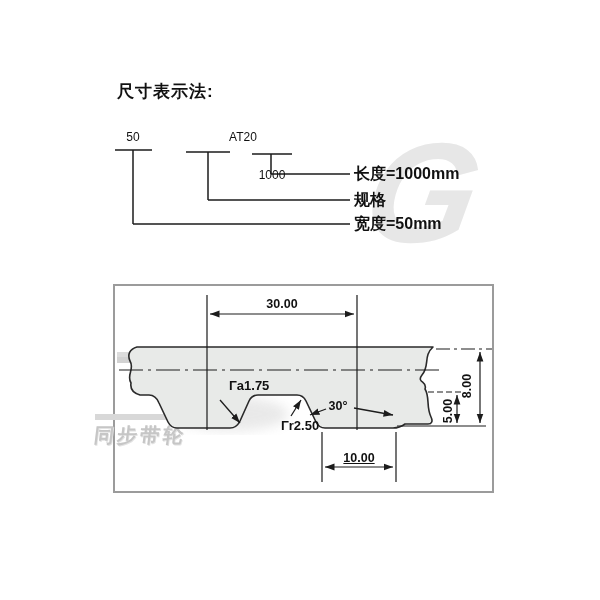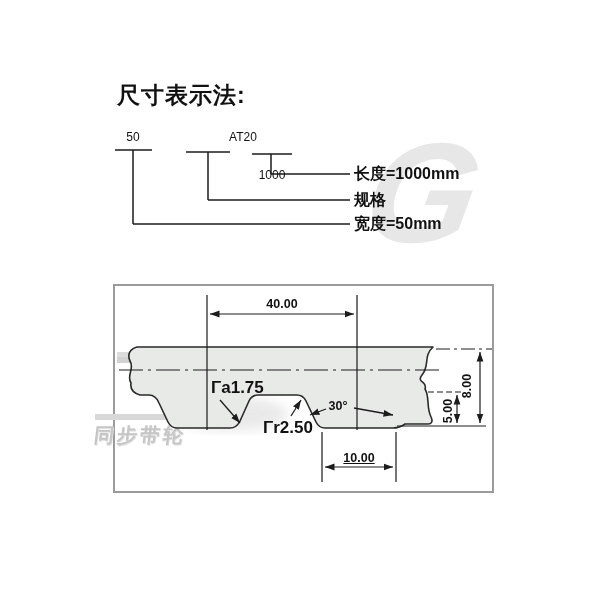--- a/index.html
+++ b/index.html
@@ -2,29 +2,29 @@
 <html><head>
 <meta charset="utf-8">
 <style>
   html,body{margin:0;padding:0;background:#fff;}
   #canvas{
     position:relative;width:600px;height:600px;background:#ffffff;overflow:hidden;
     font-family:"Liberation Sans","DejaVu Sans",sans-serif;color:#111;
   }
   .abs{position:absolute;}
   
-  .page-title{left:117px;top:80px;font-size:23px;font-weight:700;letter-spacing:1px;}
+  .page-title{left:117px;top:80px;font-size:17px;font-weight:700;letter-spacing:1px;}
   .code{top:130px;font-size:12px;font-weight:500;transform:translateX(-50%);white-space:nowrap;}
   .leader-label{left:354px;font-size:16px;font-weight:600;white-space:nowrap;transform:translateY(-50%);}
   
   .frame{left:113px;top:284px;width:377px;height:205px;border:2px solid #9b9b9b;background:#fff;}
   
   .dim{font-size:12.5px;font-weight:600;white-space:nowrap;transform:translateX(-50%);}
   .dim-rot{font-size:12.5px;font-weight:600;white-space:nowrap;transform:translate(-50%,-50%) rotate(-90deg);}
-  .radius-label{font-size:17px;font-weight:700;white-space:nowrap;}
+  .radius-label{font-size:13px;font-weight:700;white-space:nowrap;margin-left:18px;}
   
   .wm-logo{left:368px;top:122px;font-size:142px;font-weight:700;font-style:italic;
            color:#e7e7e7;transform:skewX(-10deg);line-height:1;z-index:1;}
   .wm-text{left:94px;top:422px;font-size:20px;font-weight:700;color:#c6c6c6;
            letter-spacing:3px;transform:skewX(-7deg);text-shadow:1px 1px 0 #e3e3e3;z-index:2;}
   .layer{left:0;top:0;z-index:3;}
   .txt{z-index:4;}
 </style>
 </head>
 <body>
@@ -120,21 +120,21 @@
     </g>
 
     <g stroke="#1c1c1c" stroke-width="1.3" fill="none">
       <line x1="220" y1="400" x2="240" y2="423" marker-end="url(#ah)"></line>
       <line x1="291" y1="416" x2="301" y2="400" marker-end="url(#ah)"></line>
       <line x1="326" y1="409" x2="310" y2="415" marker-end="url(#ah)"></line>
       <line x1="354" y1="408" x2="393" y2="415" marker-end="url(#ah)"></line>
     </g>
   </svg>
 
-  <div class="abs dim txt" style="left:282px;top:297px;">40.00</div>
+  <div class="abs dim txt" style="left:282px;top:297px;">30.00</div>
   <div class="abs dim txt" style="left:359px;top:451px;text-decoration:underline;">10.00</div>
   <div class="abs dim-rot txt" style="left:467px;top:386px;">8.00</div>
   <div class="abs dim-rot txt" style="left:448px;top:411px;">5.00</div>
   <div class="abs radius-label txt" style="left:211px;top:378px;">Γa1.75</div>
   <div class="abs radius-label txt" style="left:263px;top:418px;">Γr2.50</div>
   <div class="abs dim txt" style="left:338px;top:399px;">30°</div>
 
 </div>
 
 </body></html>

